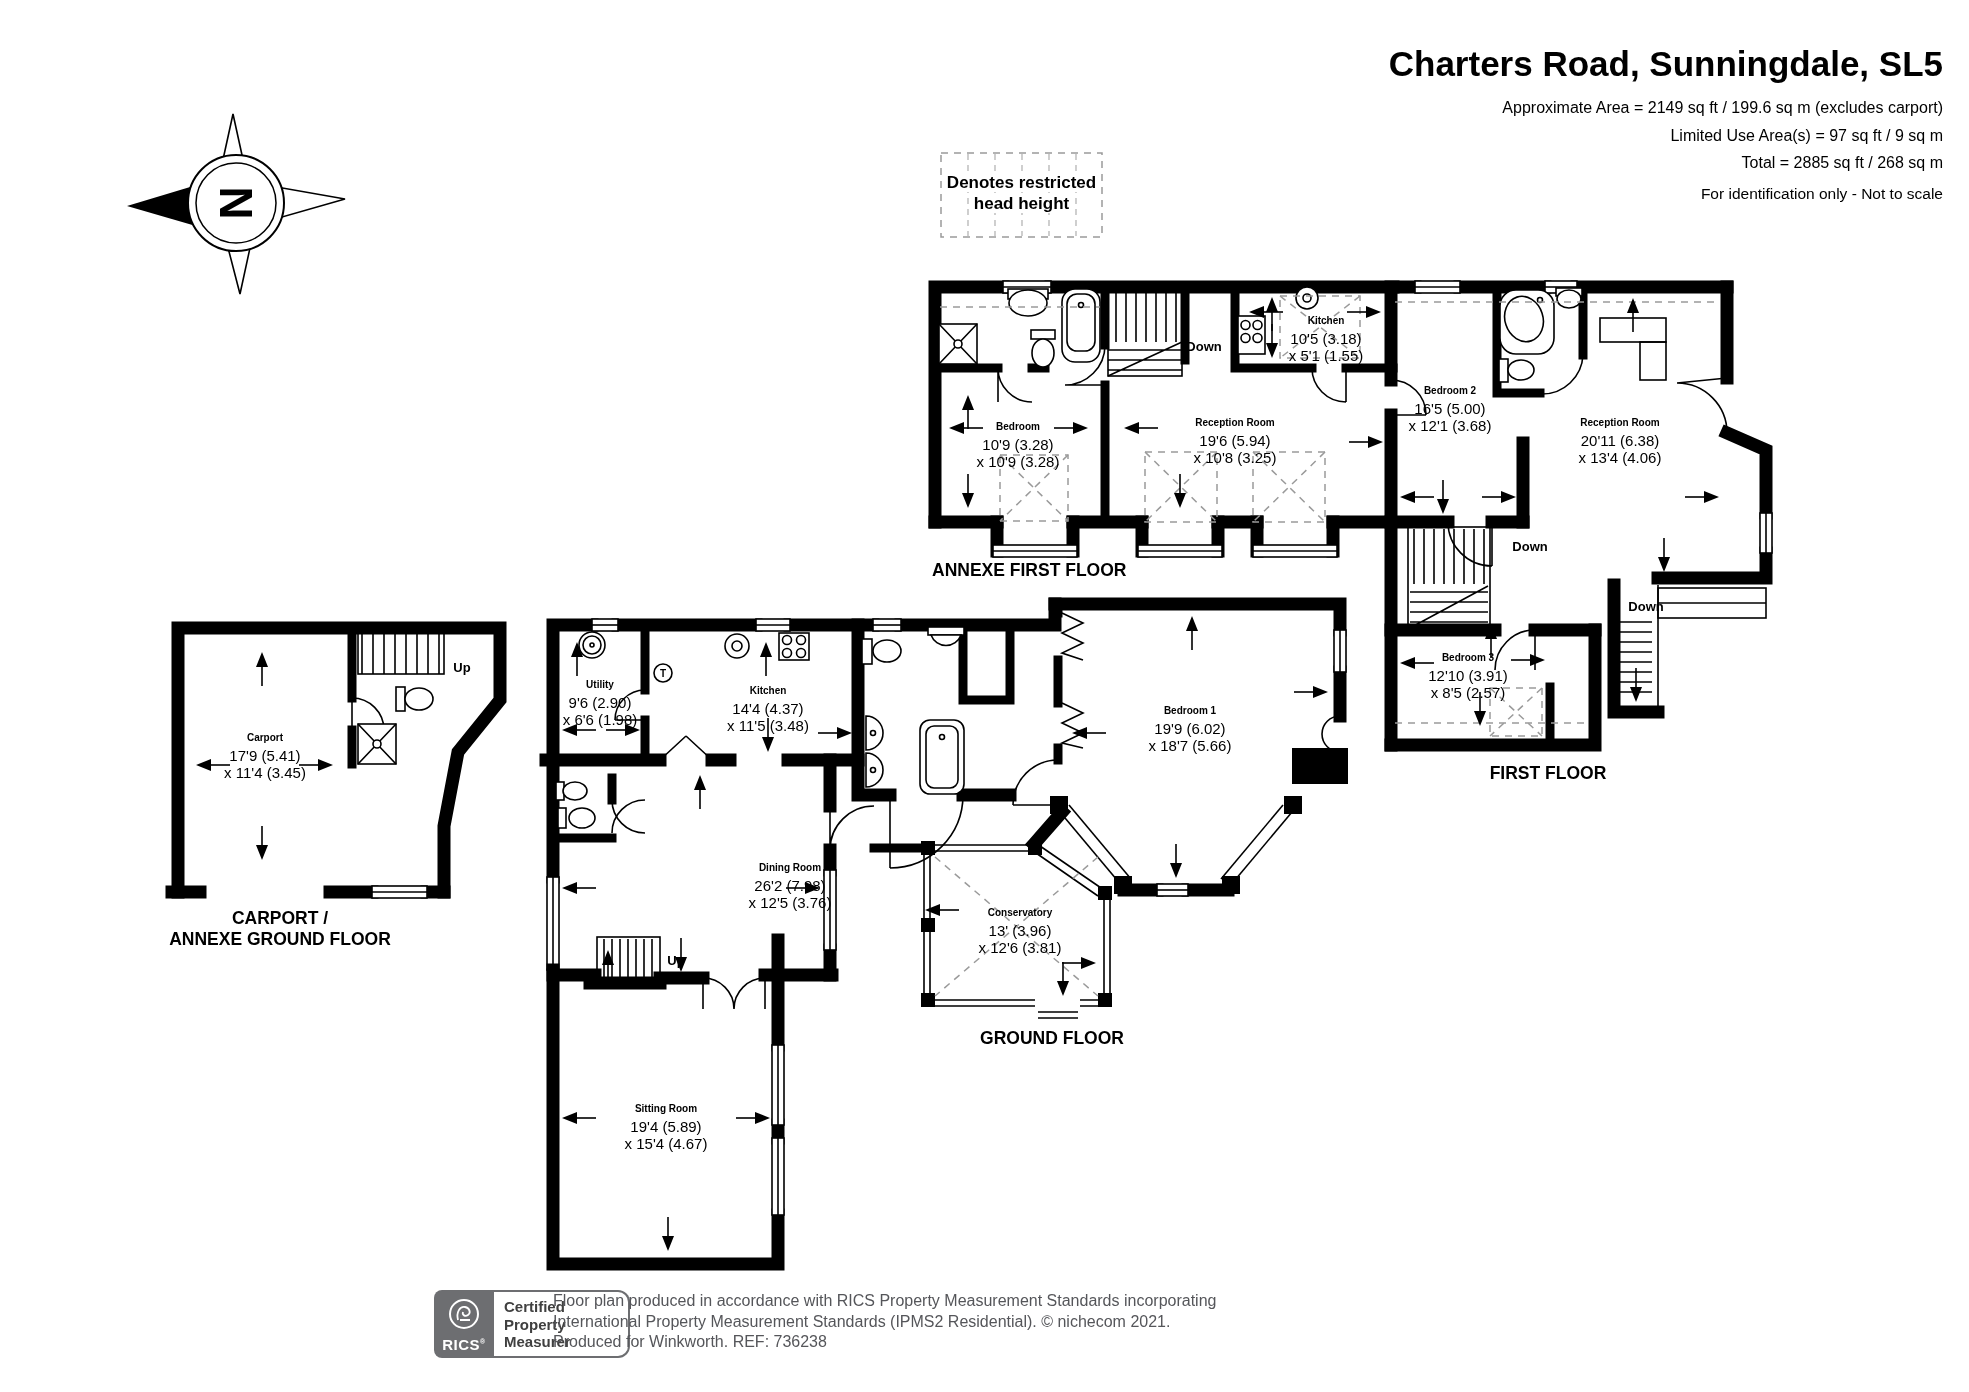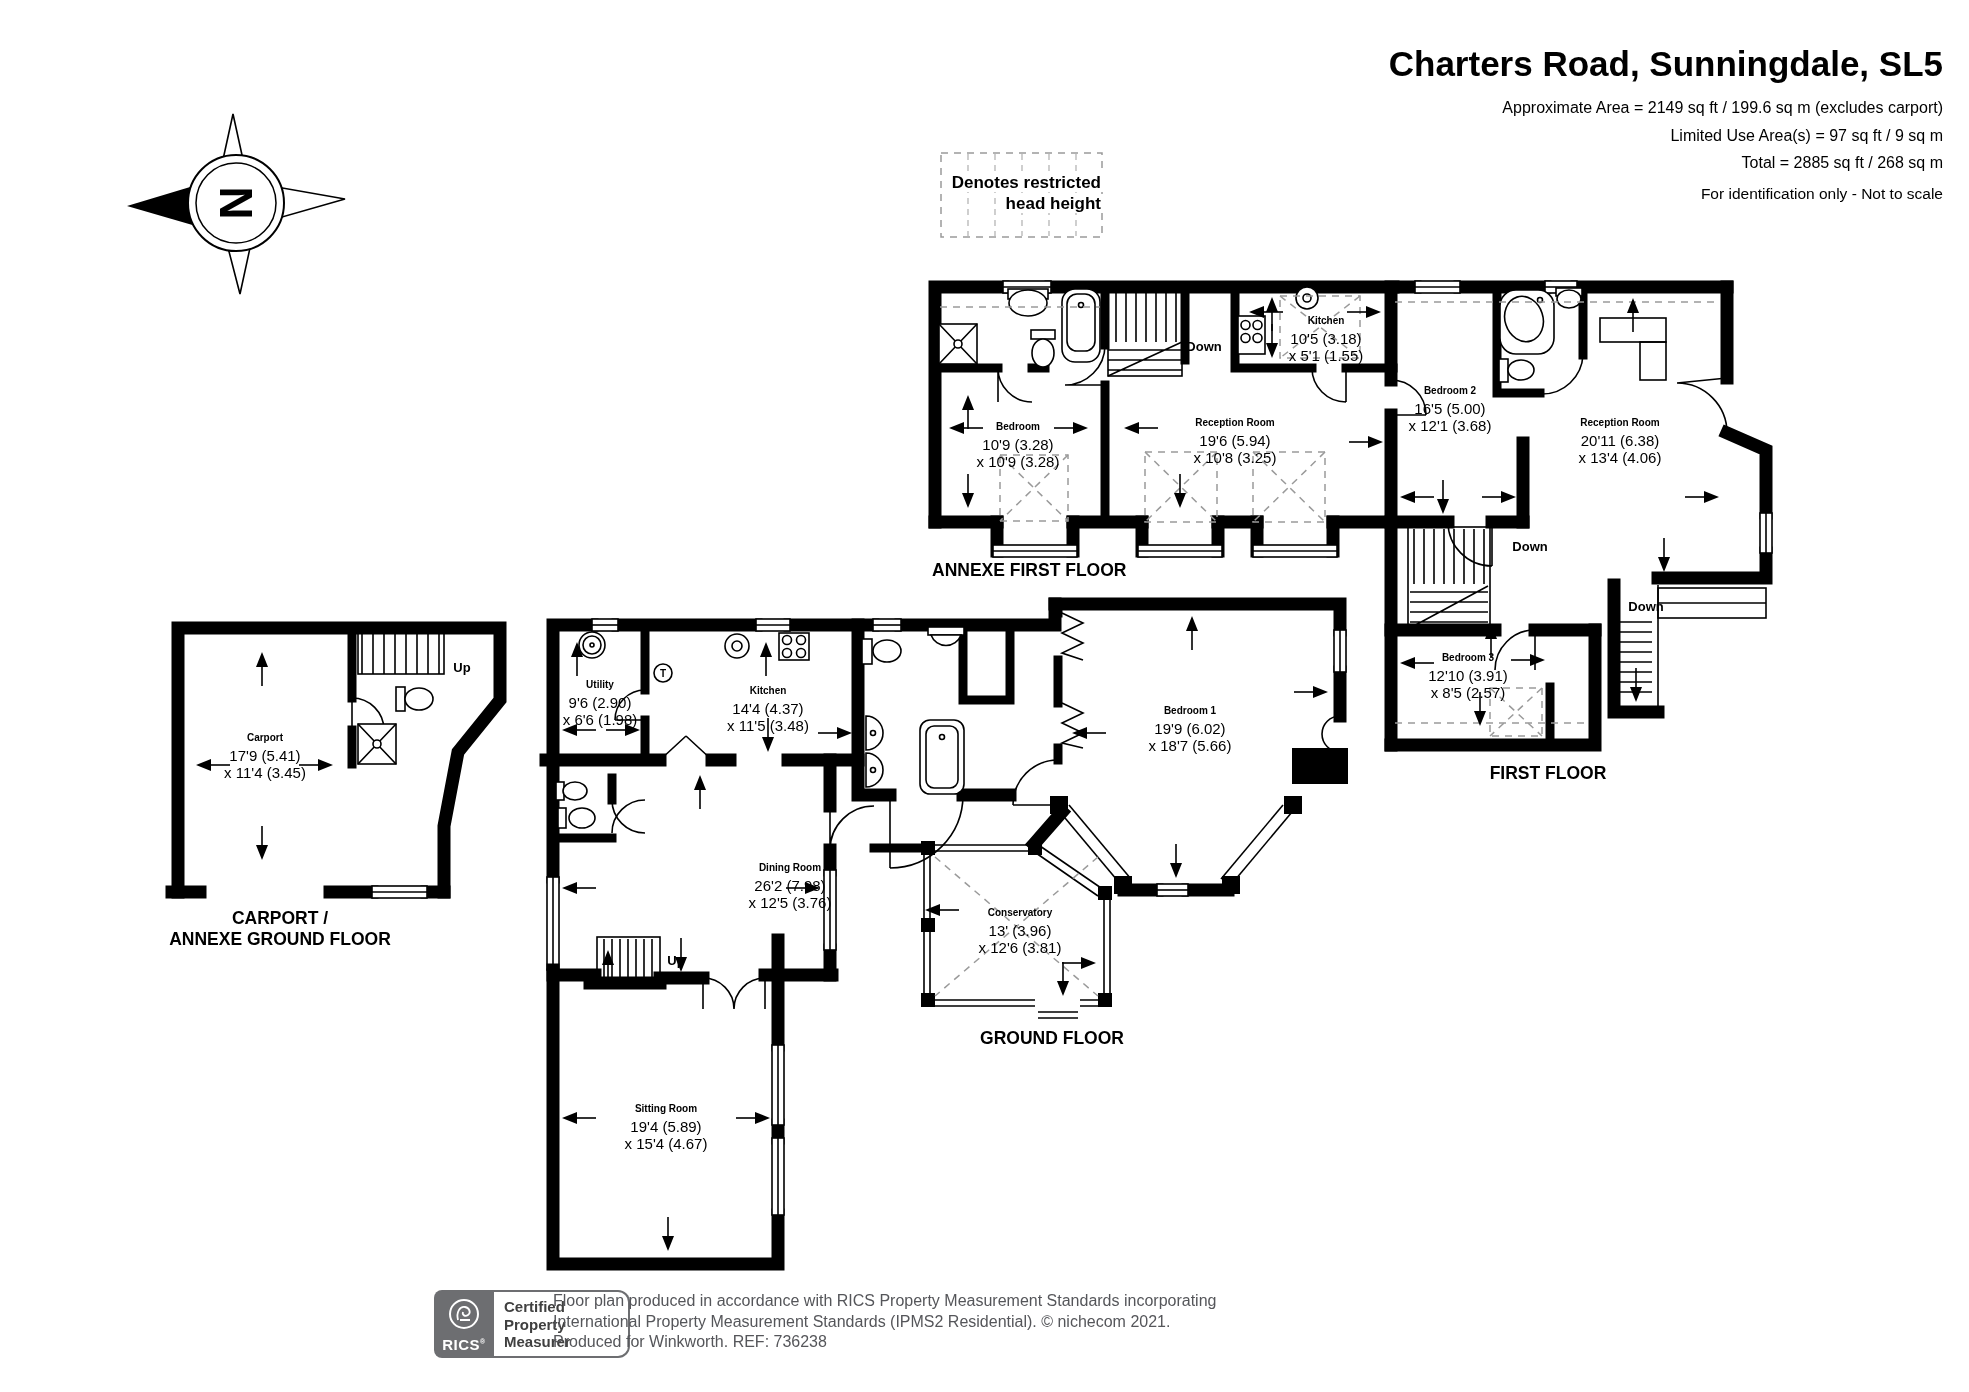--- a/index.html
+++ b/index.html
@@ -15,21 +15,21 @@
   .dash{stroke:#9a9a9a;stroke-width:1.5;fill:none;stroke-dasharray:7 6;}
   .blk{fill:#000;stroke:none;}
   
   #header{position:absolute;top:20px;right:26px;text-align:right;margin-top:24px;}
   #header .title{font-size:35px;font-weight:bold;line-height:40px;}
   #header .area{font-size:16px;line-height:27.5px;margin-top:10px;}
   #header .note{font-size:15.5px;margin-top:8px;text-align:right;}
   
   #legend{position:absolute;left:940px;top:152px;width:163px;height:86px;}
   #legend .lsvg{position:absolute;left:0;top:0;}
-  #legend .ltext{position:absolute;left:0;top:20px;width:100%;text-align:right;
+  #legend .ltext{position:absolute;left:0;top:20px;width:100%;text-align:center;
                  font-weight:bold;font-size:17px;line-height:21px;}
   #legend .ltext span{background:#fff;padding:0 2px;}
   
   .rl{position:absolute;transform:translateX(-50%);text-align:center;white-space:nowrap;line-height:17.5px;}
   .rl .n{font-weight:bold;font-size:10px;}
   .rl .d{font-size:15px;}
   .ft{position:absolute;font-weight:bold;font-size:17.5px;white-space:nowrap;}
   .ft.ctr{transform:translateX(-50%);}
   .sl{position:absolute;transform:translate(-50%,-50%);font-weight:bold;font-size:13px;white-space:nowrap;}
   

